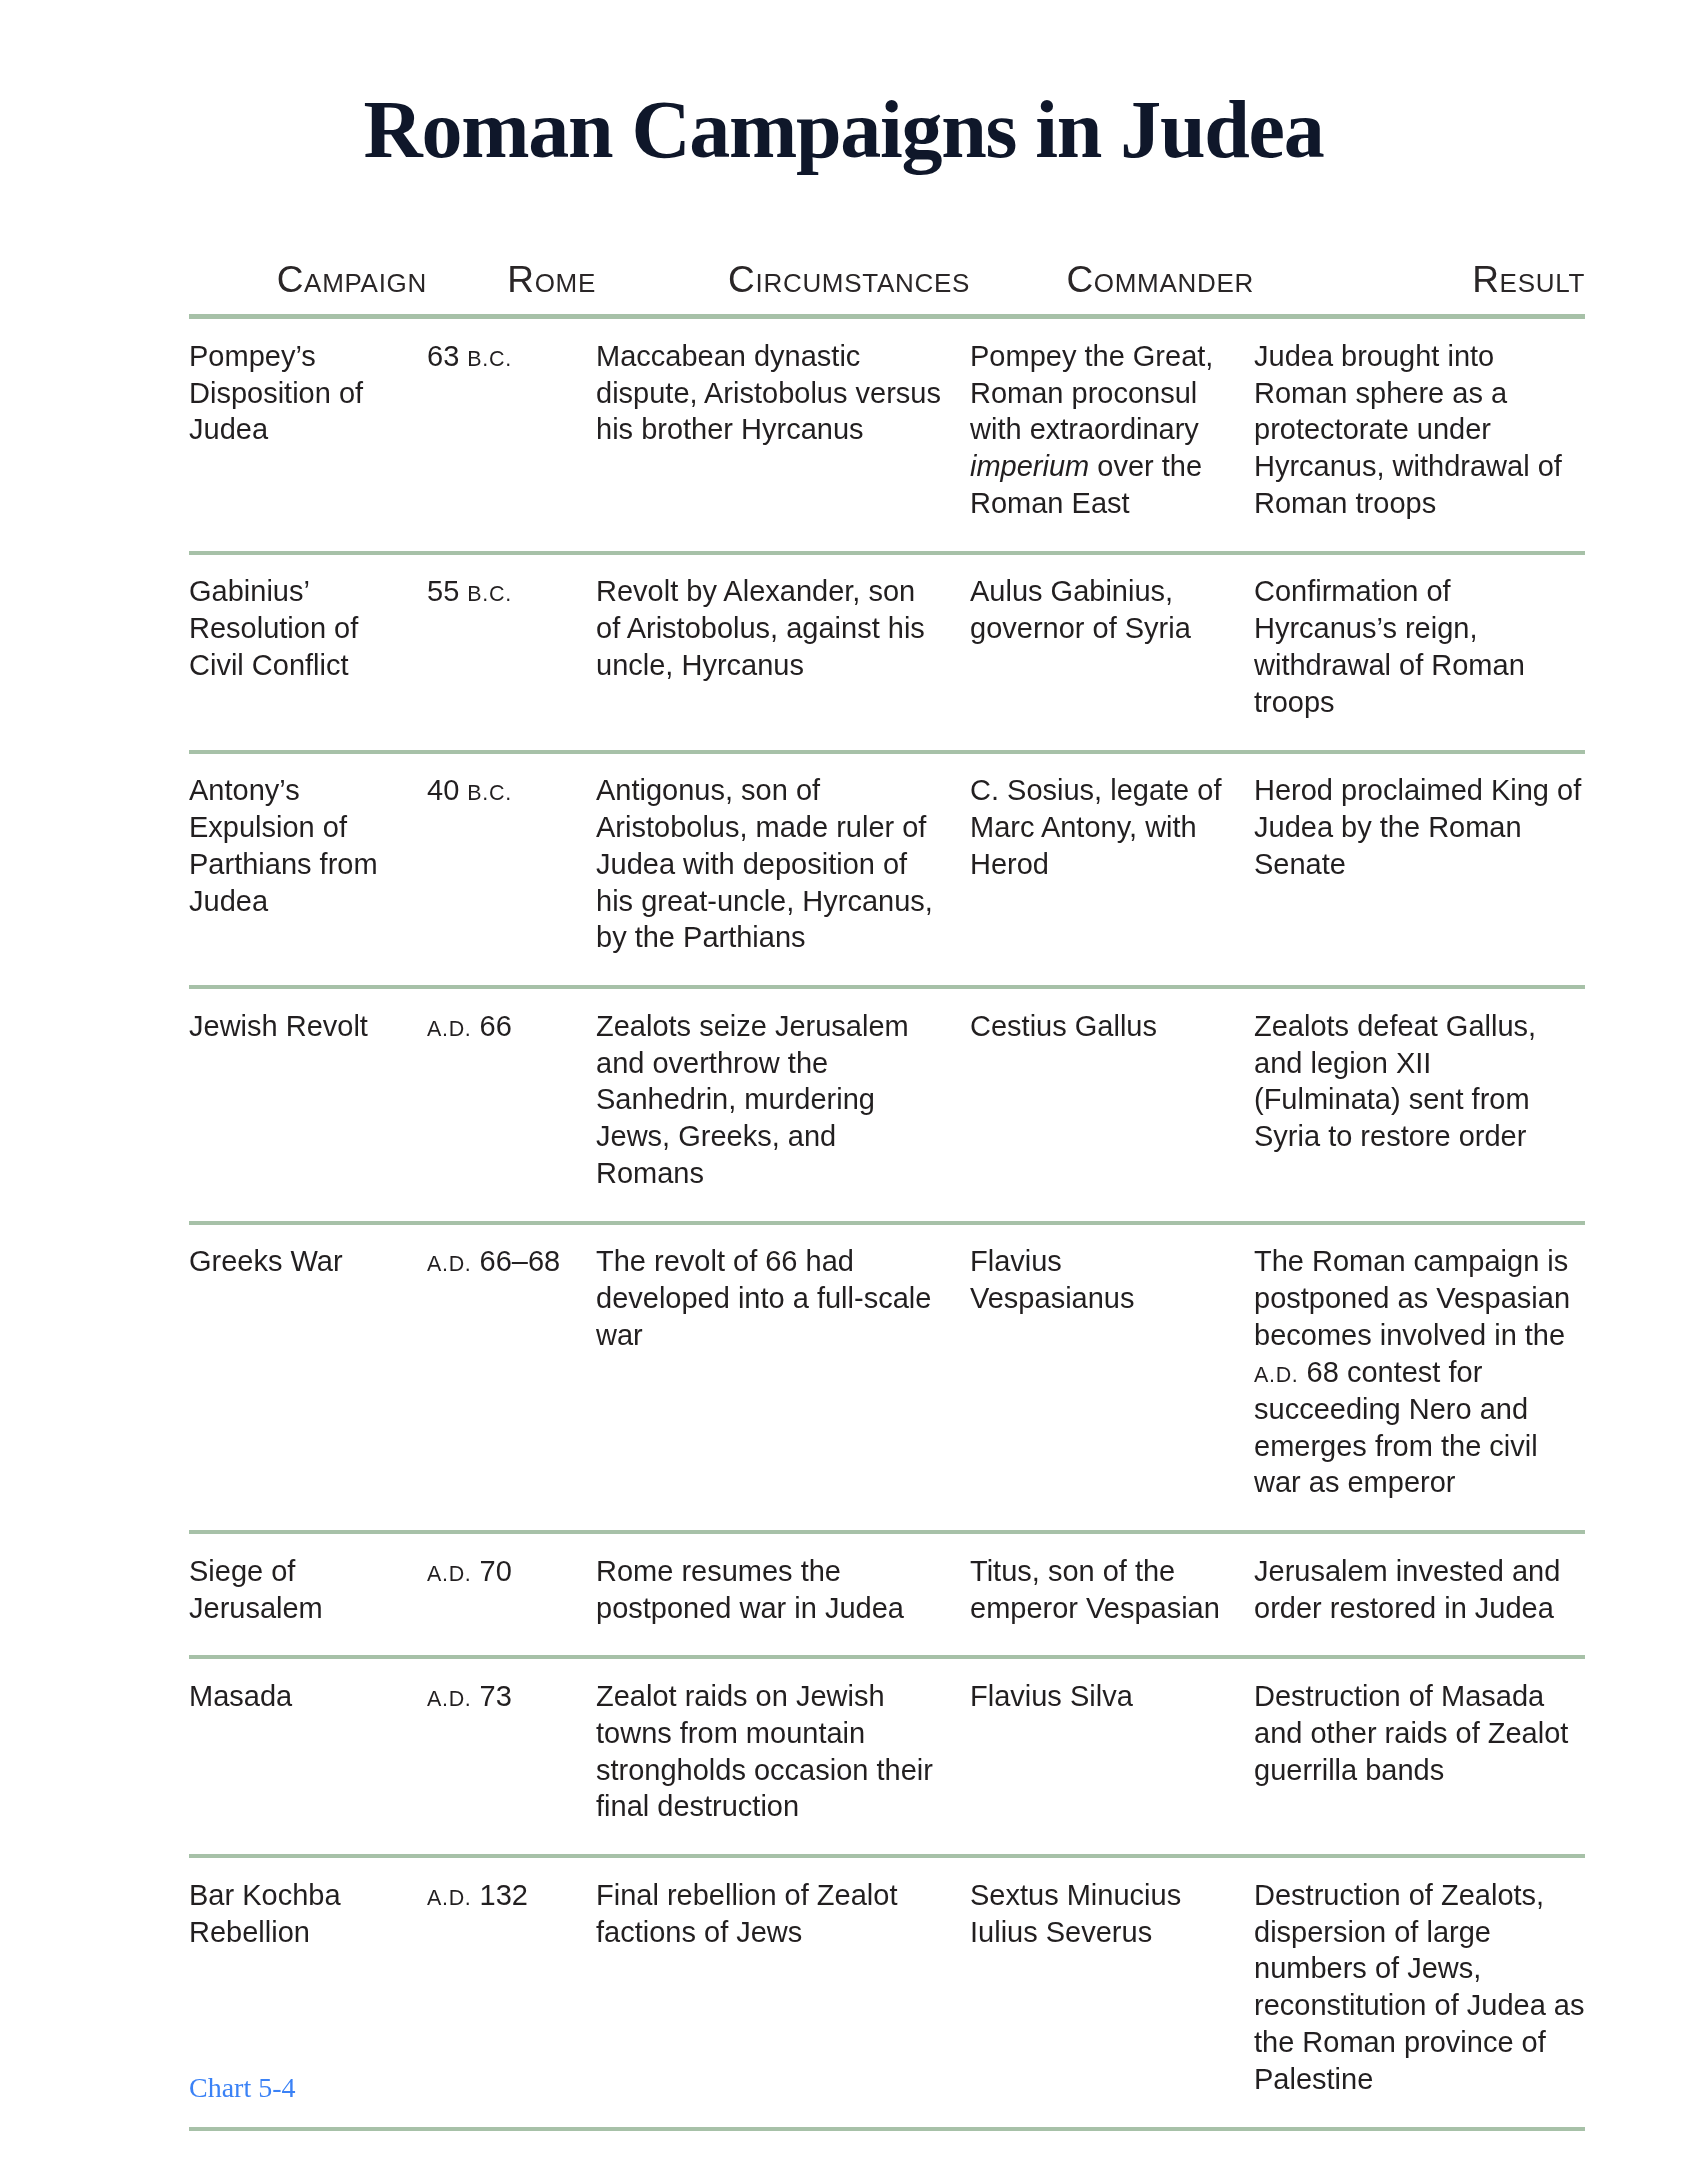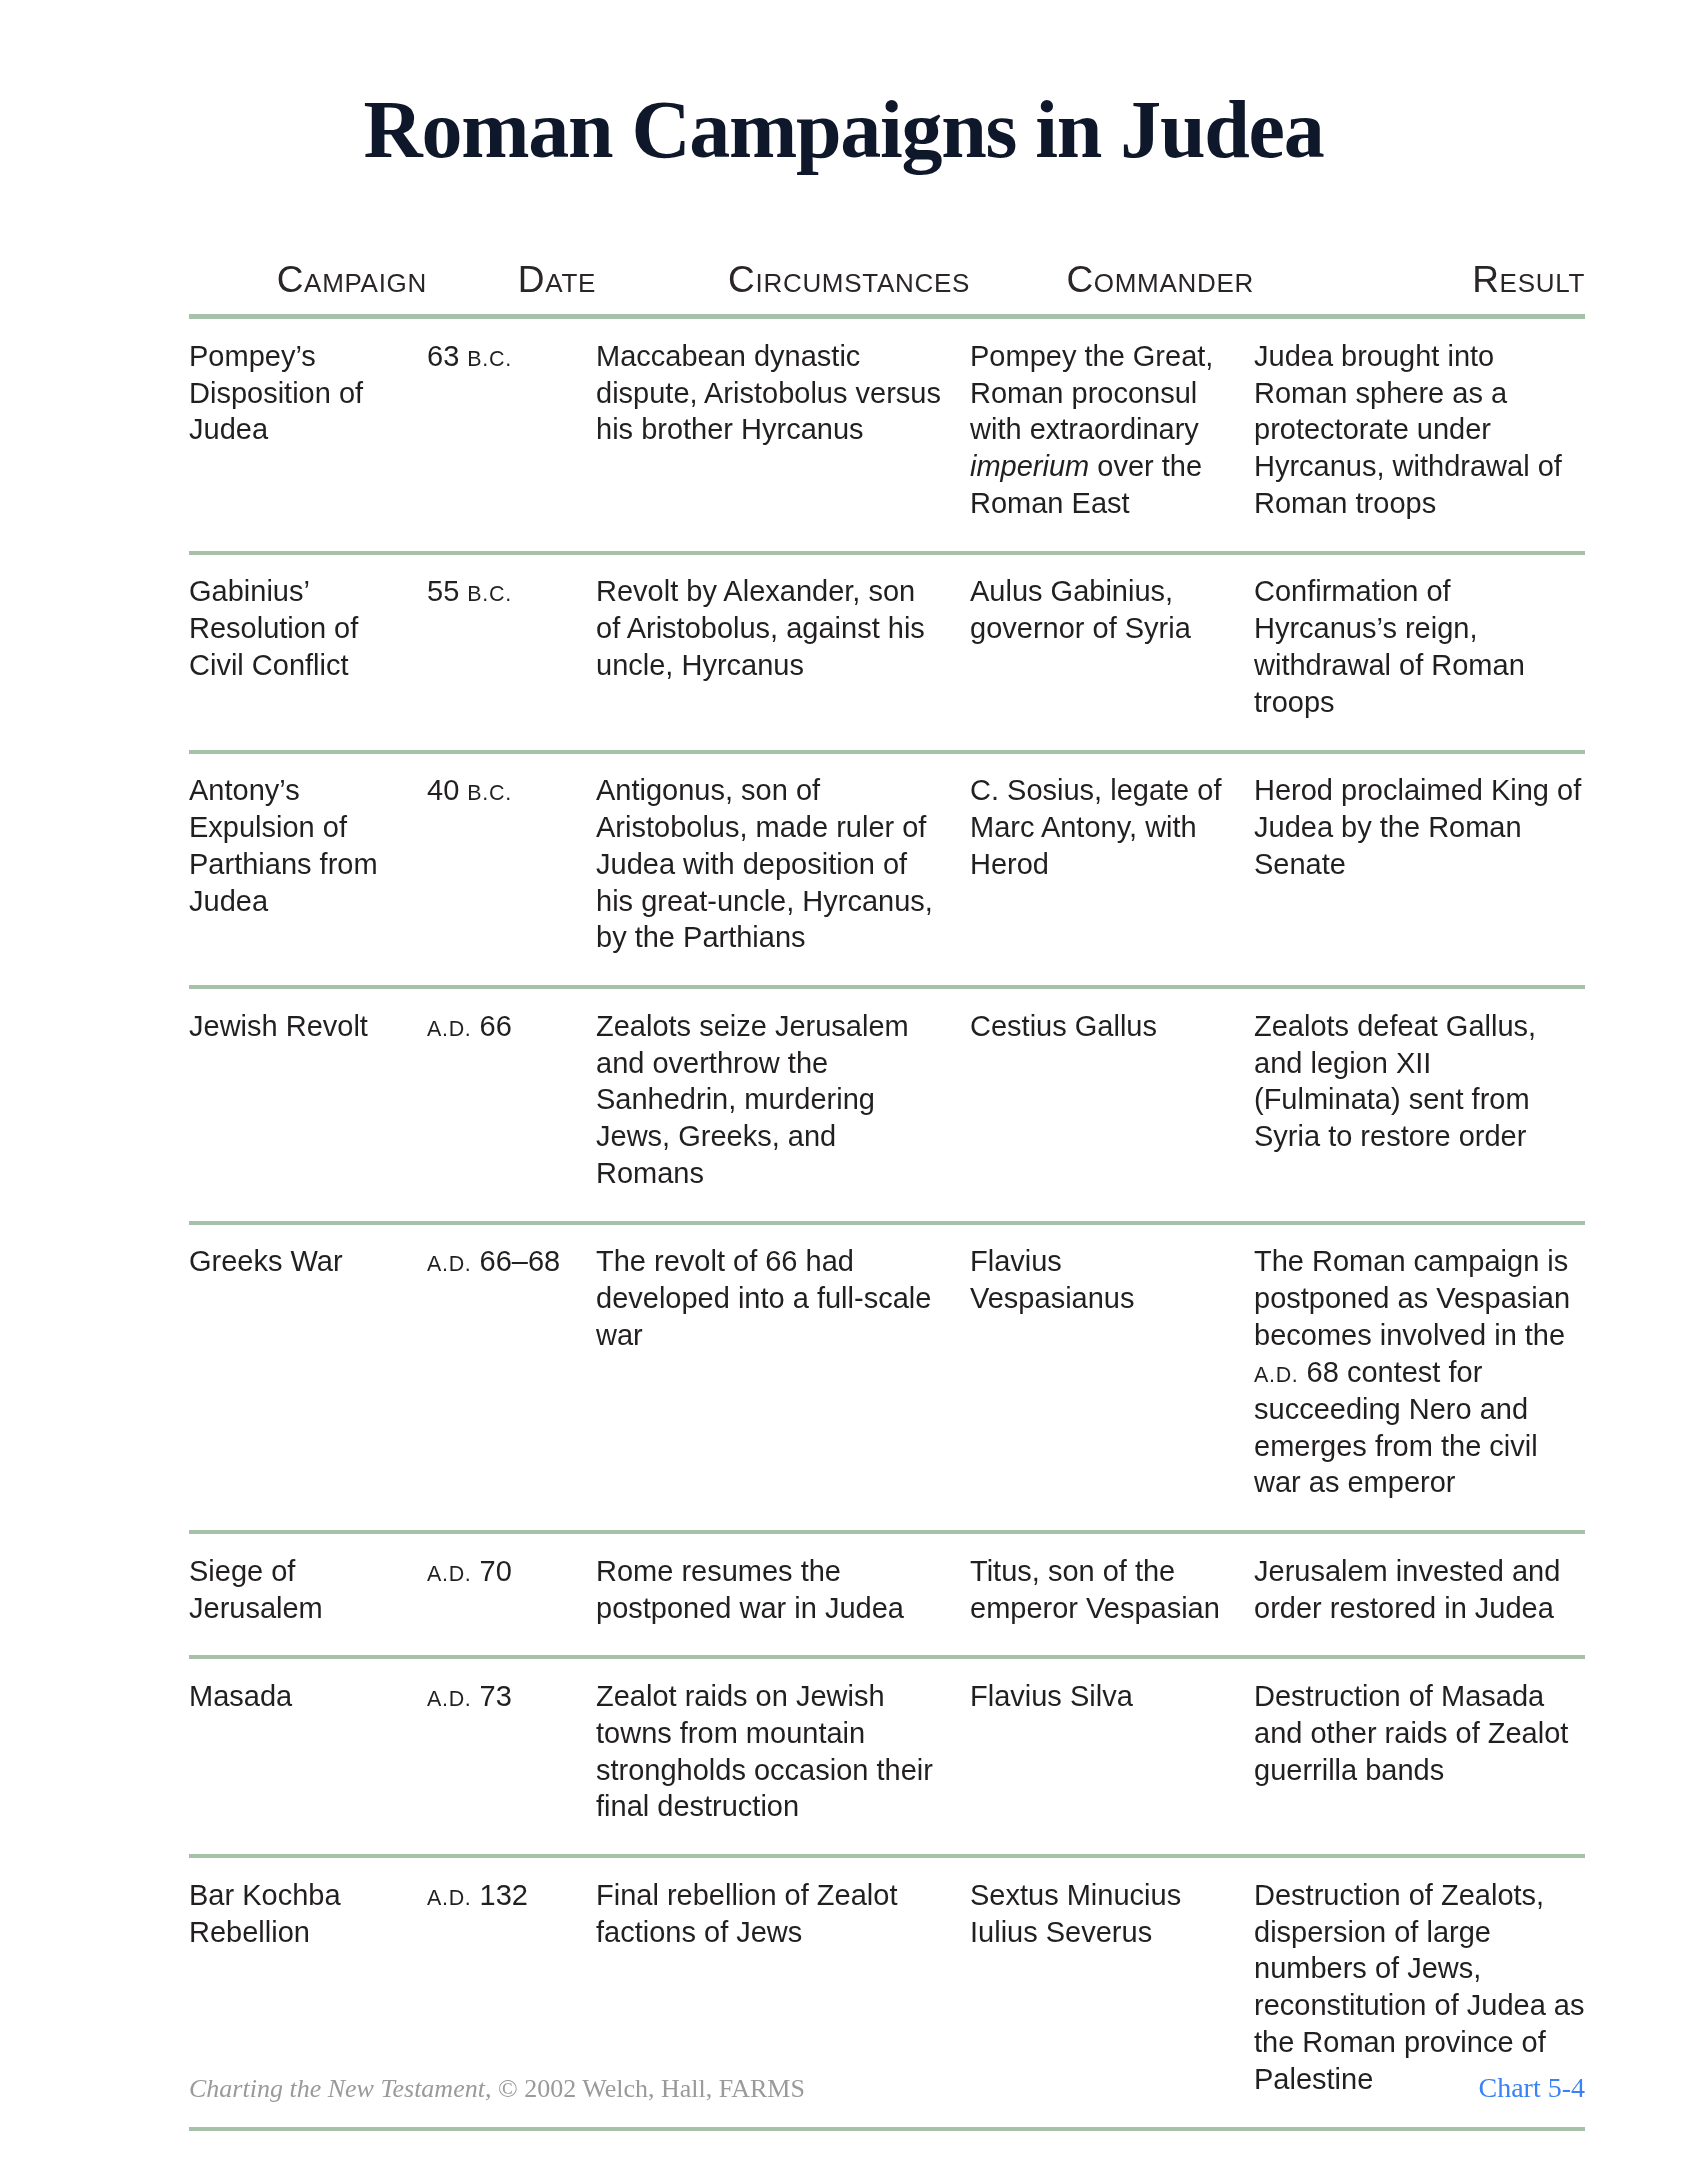--- a/index.html
+++ b/index.html
@@ -85,21 +85,21 @@
   <colgroup>
     <col style="width:238px">
     <col style="width:169px">
     <col style="width:374px">
     <col style="width:284px">
     <col style="width:331px">
   </colgroup>
   <thead>
     <tr>
       <th>Campaign</th>
-      <th>Date</th>
+      <th>Rome</th>
       <th>Circumstances</th>
       <th>Commander</th>
       <th>Result</th>
     </tr>
   </thead>
   <tbody>
       <tr>
         <td><span>Pompey’s Disposition of Judea</span></td>
         <td><span>63 </span><span class="era">B.C.</span></td>
         <td><span>Maccabean dynastic dispute, Aristobolus versus his brother Hyrcanus</span></td>
@@ -152,18 +152,15 @@
         <td><span>Bar Kochba Rebellion</span></td>
         <td><span class="era">A.D.</span><span> 132</span></td>
         <td><span>Final rebellion of Zealot factions of Jews</span></td>
         <td><span>Sextus Minucius Iulius Severus</span></td>
         <td><span>Destruction of Zealots, dispersion of large numbers of Jews, reconstitution of Judea as the Roman province of Palestine</span></td>
       </tr>
     </tbody>
 </table>
 
 <div class="page-footer">
-  <div class="footer-left">
-    <span class="book-title">Charting the New Testament,</span><span> © 2002 Welch, Hall, FARMS</span>
-  </div>
   <div class="footer-right">Chart 5-4</div>
 </div>
 
 
 </body></html>

